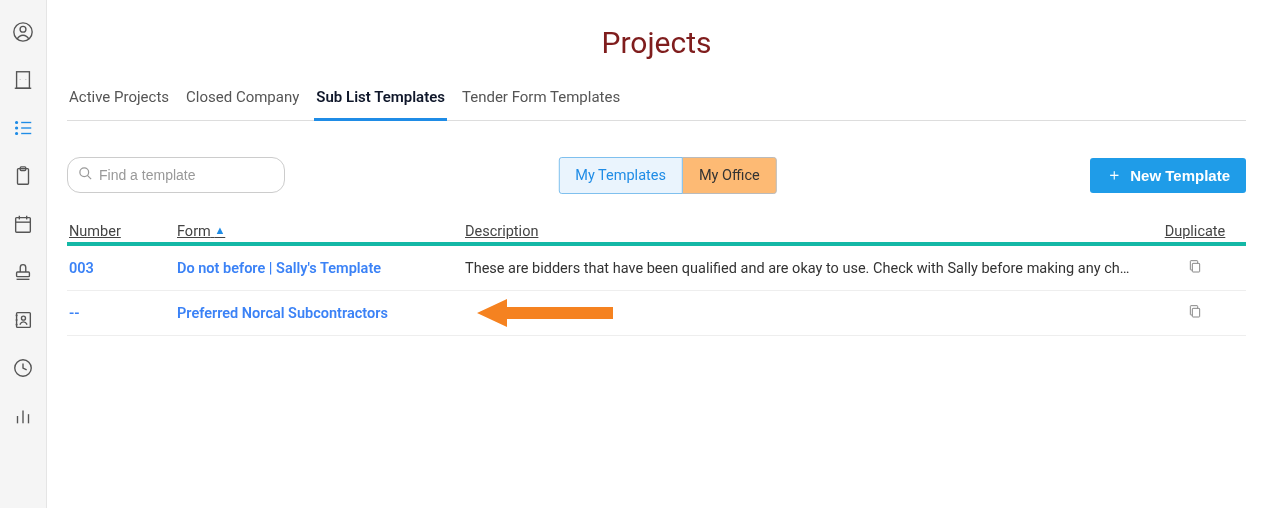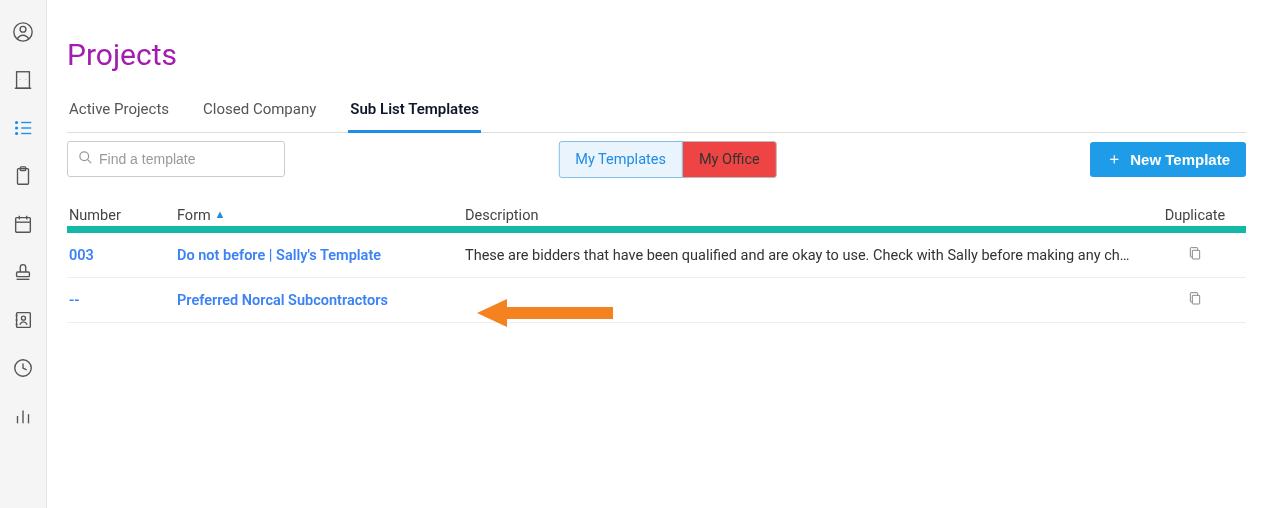--- a/index.html
+++ b/index.html
@@ -29,29 +29,30 @@
     justify-content: center;
     cursor: pointer;
     color: #555;
   }
   .sidebar-item.active { color: #1f8ce6; }
   .sidebar-item svg { width: 22px; height: 22px; stroke: currentColor; fill: none; stroke-width: 1.5; }
   .main { flex: 1; padding: 18px 22px 0 20px; }
   .page-title {
     font-size: 30px;
     font-weight: 400;
-    color: #a21caf;
+    color: #7f1d1d;
     margin-bottom: 28px;
-    margin-top: 19px;
+    margin-top: 7px;
+    text-align: center;
   }
   .tabs {
     display: flex;
-    gap: 30px;
+    gap: 13px;
     border-bottom: 1px solid #ddd;
-    margin-bottom: 8px;
+    margin-bottom: 36px;
   }
   .tab {
     padding: 0 2px 12px 2px;
     font-size: 15px;
     color: #555;
     cursor: pointer;
     margin-bottom: -1px;
     border-bottom: 3px solid transparent;
   }
   .tab.active {
@@ -62,21 +63,21 @@
   .toolbar {
     display: flex;
     align-items: center;
     margin-bottom: 20px;
     position: relative;
   }
   .search-box {
     width: 218px;
     height: 36px;
     border: 1px solid #ccc;
-    border-radius: 3px;
+    border-radius: 13px;
     display: flex;
     align-items: center;
     padding: 0 10px;
     gap: 6px;
   }
   .search-box input {
     border: none;
     outline: none;
     font-size: 14px;
     color: #333;
@@ -90,21 +91,21 @@
     transform: translateX(-50%);
     display: flex;
     border-radius: 3px;
   }
   .seg {
     border: 1px solid #bbb;
     padding: 9px 16px;
     font-size: 14.5px;
     color: #333;
     cursor: pointer;
-    background: #ef4444;
+    background: #fdba74;
     margin-left: -1px;
   }
   .seg:first-child { border-radius: 3px 0 0 3px; margin-left: 0; }
   .seg:last-child { border-radius: 0 3px 3px 0; }
   .seg.active {
     color: #1f8ce6;
     border-color: #7fc0ee;
     background: #eaf4fd;
     z-index: 1;
     position: relative;
@@ -125,21 +126,22 @@
     gap: 8px;
   }
   .plus { font-size: 16px; line-height: 1; font-weight: 400; }
   table { width: 100%; border-collapse: collapse; }
   th {
     text-align: left;
     font-weight: 400;
     color: #444;
     font-size: 14.5px;
     padding: 10px 8px 2px 2px;
-    border-bottom: 7px solid #14b8a6;
+    border-bottom: 4px solid #14b8a6;
+    text-decoration: underline;
   }
   th.dup, td.dup { text-align: center; padding-right: 12px; }
   td {
     padding: 12px 8px 12px 2px;
     border-bottom: 1px solid #eee;
     font-size: 14.5px;
     color: #333;
     vertical-align: middle;
   }
   .col-number { width: 108px; }
@@ -243,20 +245,21 @@
     </div>
   </nav>
 
   <main class="main" style="position:relative;">
     <h1 class="page-title">Projects</h1>
 
     <div class="tabs">
       <div class="tab">Active Projects</div>
       <div class="tab">Closed Company</div>
       <div class="tab active">Sub List Templates</div>
+      <div class="tab">Tender Form Templates</div>
     </div>
 
     <div class="toolbar">
       <div class="search-box">
         <span><svg width="15" height="15" viewBox="0 0 24 24" fill="none" stroke="#999" stroke-width="2">
               <circle cx="10" cy="10" r="7"></circle>
               <line x1="21" y1="21" x2="15" y2="15"></line>
             </svg></span>
         <input type="text" placeholder="Find a template" style="">
       </div>

